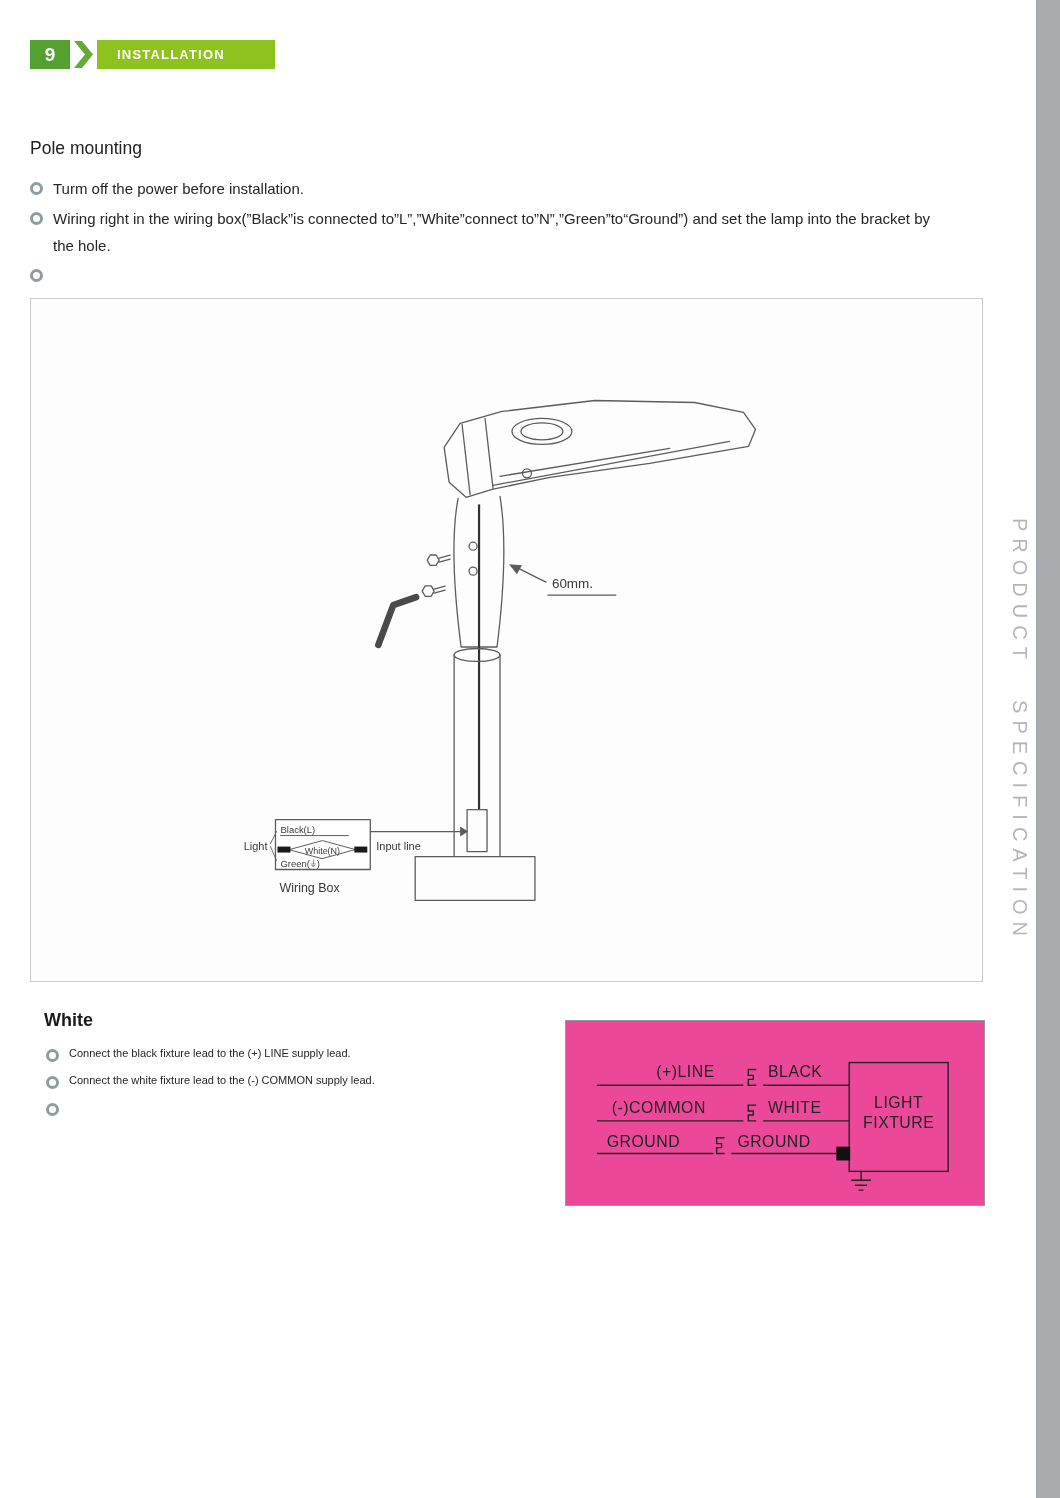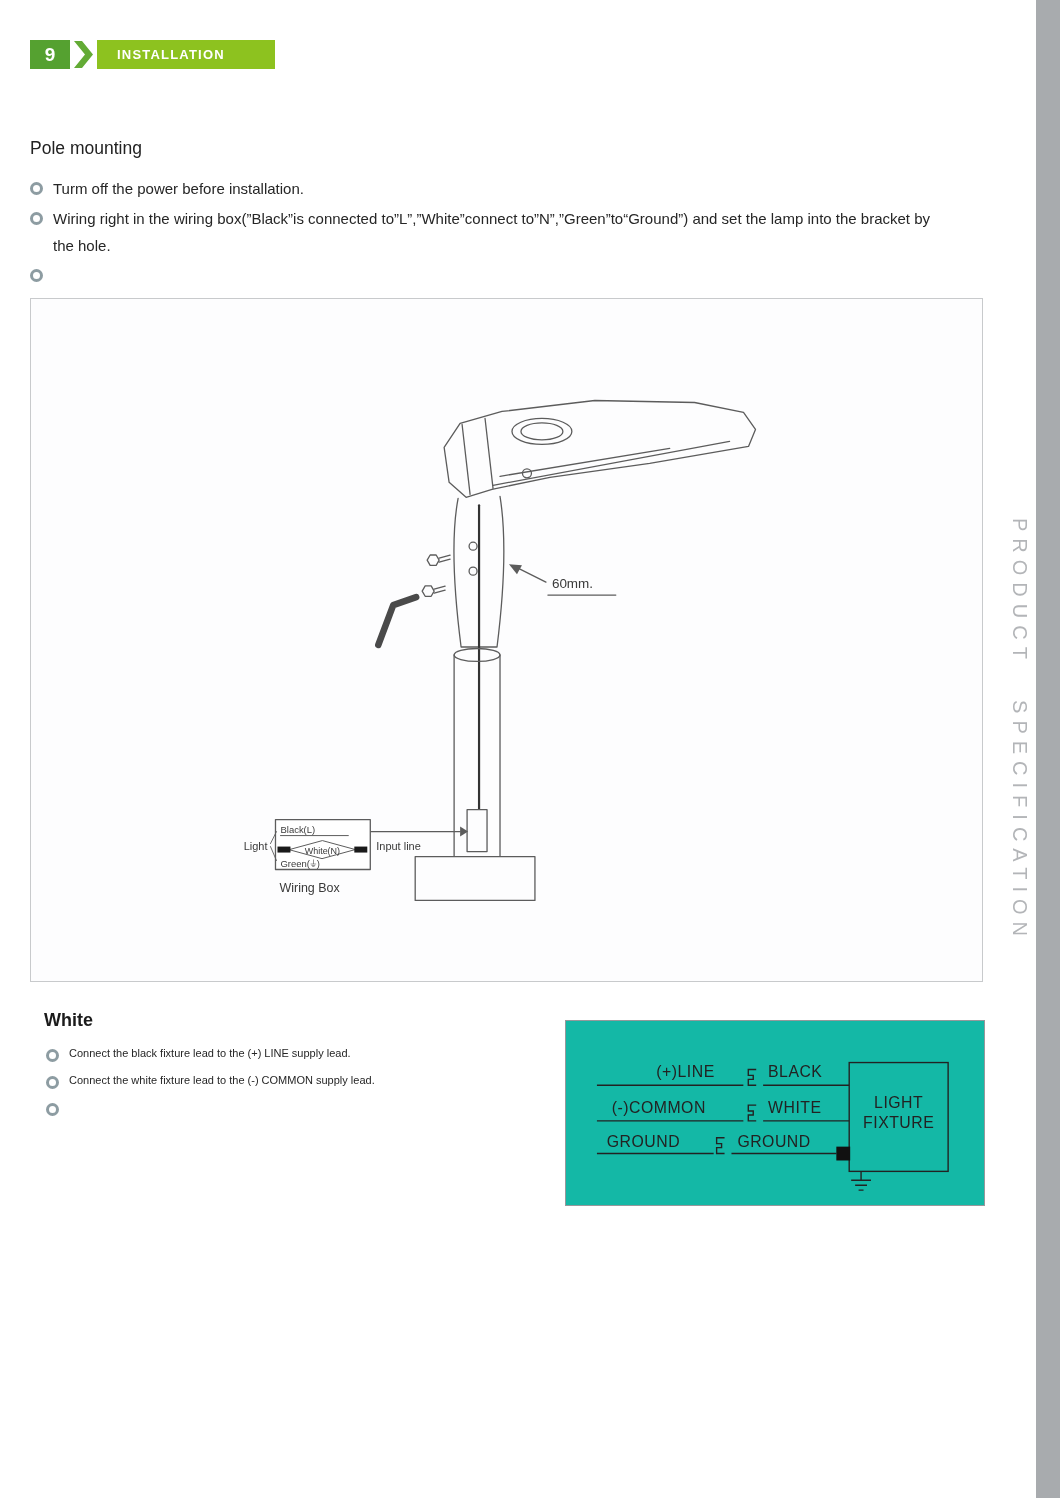--- a/index.html
+++ b/index.html
@@ -35,21 +35,21 @@
     position:absolute; left:30px; top:298px; width:953px; height:684px;
     border:1px solid #c8cacc; background:#fdfdfe;
   }
   .diagram-box svg { width:100%; height:100%; display:block; }
   .wiring-title { position:absolute; left:44px; top:1010px; font-size:18px; font-weight:700; color:#1b1b1b; }
   .bullets.wr { left:46px; top:1046px; width:530px; gap:11px; }
   .bullets.wr .bullet { font-size:11px; line-height:1.4; }
   .bullets.wr .dot { margin-top:3px; }
   .wiring-diagram {
     position:absolute; left:565px; top:1020px; width:420px; height:186px;
-    border:1px solid #96989b; background:#14b8a6;
+    border:1px solid #96989b; background:#ec4899;
   }
   .wiring-diagram svg { width:100%; height:100%; display:block; }
   svg text { font-family:"Liberation Sans","DejaVu Sans",sans-serif; }
 </style>
 </head>
 <body>
 
 <div class="page">
 
   <div class="edge-bar"></div>

